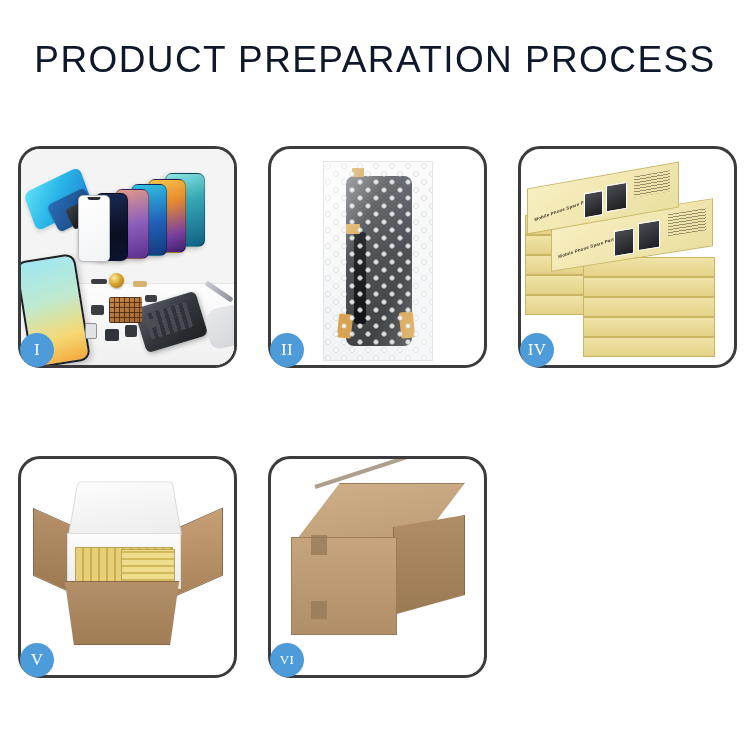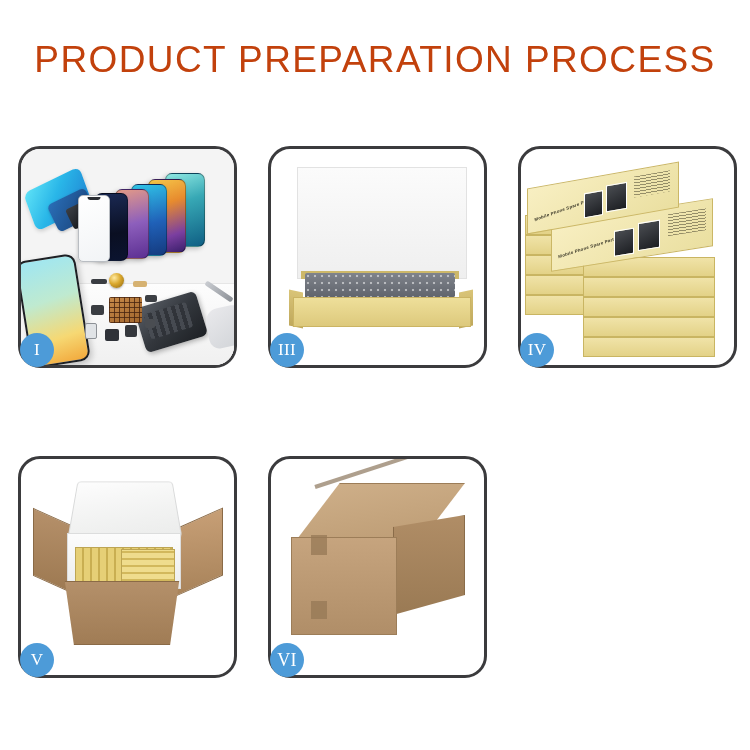--- a/index.html
+++ b/index.html
@@ -20,21 +20,21 @@
   .header {
     width: 750px;
     padding-top: 38px;
     text-align: center;
   }
   .page-title {
     font-family: "Liberation Sans", sans-serif;
     font-size: 37px;
     font-weight: 400;
     letter-spacing: 1.4px;
-    color: #c2410c;
+    color: #0f172a;
     line-height: 44px;
     white-space: nowrap;
   }
   .page-subtitle {
     font-family: "Liberation Sans", sans-serif;
     font-size: 15.5px;
     font-weight: 400;
     color: #1a1a1a;
     line-height: 22px;
     margin-top: 6px;
@@ -81,21 +81,21 @@
     border-radius: 50%;
     background: #4d9bd8;
     color: #ffffff;
     font-family: "Liberation Serif", serif;
     font-size: 17px;
     line-height: 34px;
     text-align: center;
     letter-spacing: 0.3px;
     z-index: 6;
   }
-  .badge.wide { font-size: 18px; }
+  .badge.wide { font-size: 13px; }
 
   
   .p1-bg { position:absolute; inset:0; background:#f4f4f4; }
   .p1-table {
     position:absolute; left:0; right:0; top:62%; bottom:0;
     background: linear-gradient(180deg,#fdfdfd 0%, #f0f0f0 100%);
     border-top:1px solid #e6e6e6;
   }
   
   .p1-blue {
@@ -411,33 +411,36 @@
       <div class="p1-part" style="left:64px; top:174px; width:10px; height:14px; background:#e0e3e6; border:1px solid #8d9196;"></div>
       <div class="p1-part" style="left:84px; top:180px; width:14px; height:12px; background:#2f3238;"></div>
       <div class="p1-part" style="left:104px; top:176px; width:12px; height:12px; background:#35383d;"></div>
       <div class="p1-part" style="left:124px; top:170px; width:10px; height:9px; background:#4a4d52;"></div>
       <div class="p1-tweezer"></div>
       <div class="p1-hand"></div>
     </div>
     <div class="badge">I</div>
   </div>
 
-
   <div class="panel">
     <div class="panel-inner">
-      <div class="p3-lidtop"></div>
-      <div class="p3-lid"></div>
-      <div class="p3-inner"></div>
-      <div class="p3-foam"></div>
-      <div class="p3-boxleft"></div>
-      <div class="p3-boxright"></div>
-      <div class="p3-boxfront"></div>
+      <div class="p2-bag">
+        <div class="p2-part"></div>
+        <div class="p2-flex"></div>
+        <div class="p2-tape1"></div>
+        <div class="p2-tape2"></div>
+        <div class="p2-tape3"></div>
+        <div class="p2-tape4"></div>
+        <div class="p2-bubbles"></div>
+        <div class="p2-sheen"></div>
+      </div>
     </div>
-    <div class="badge">III</div>
+    <div class="badge">II</div>
   </div>
+
 
   <div class="panel">
     <div class="panel-inner">
       <div class="p4-stack">
 
         <div class="p4-box" style="left:4px; top:146px; width:96px; height:18px;"></div>
         <div class="p4-box" style="left:4px; top:126px; width:96px; height:18px;"></div>
         <div class="p4-box" style="left:4px; top:106px; width:96px; height:18px;"></div>
         <div class="p4-box" style="left:4px; top:86px; width:96px; height:18px;"></div>
         <div class="p4-box" style="left:4px; top:66px; width:96px; height:18px;"></div>

